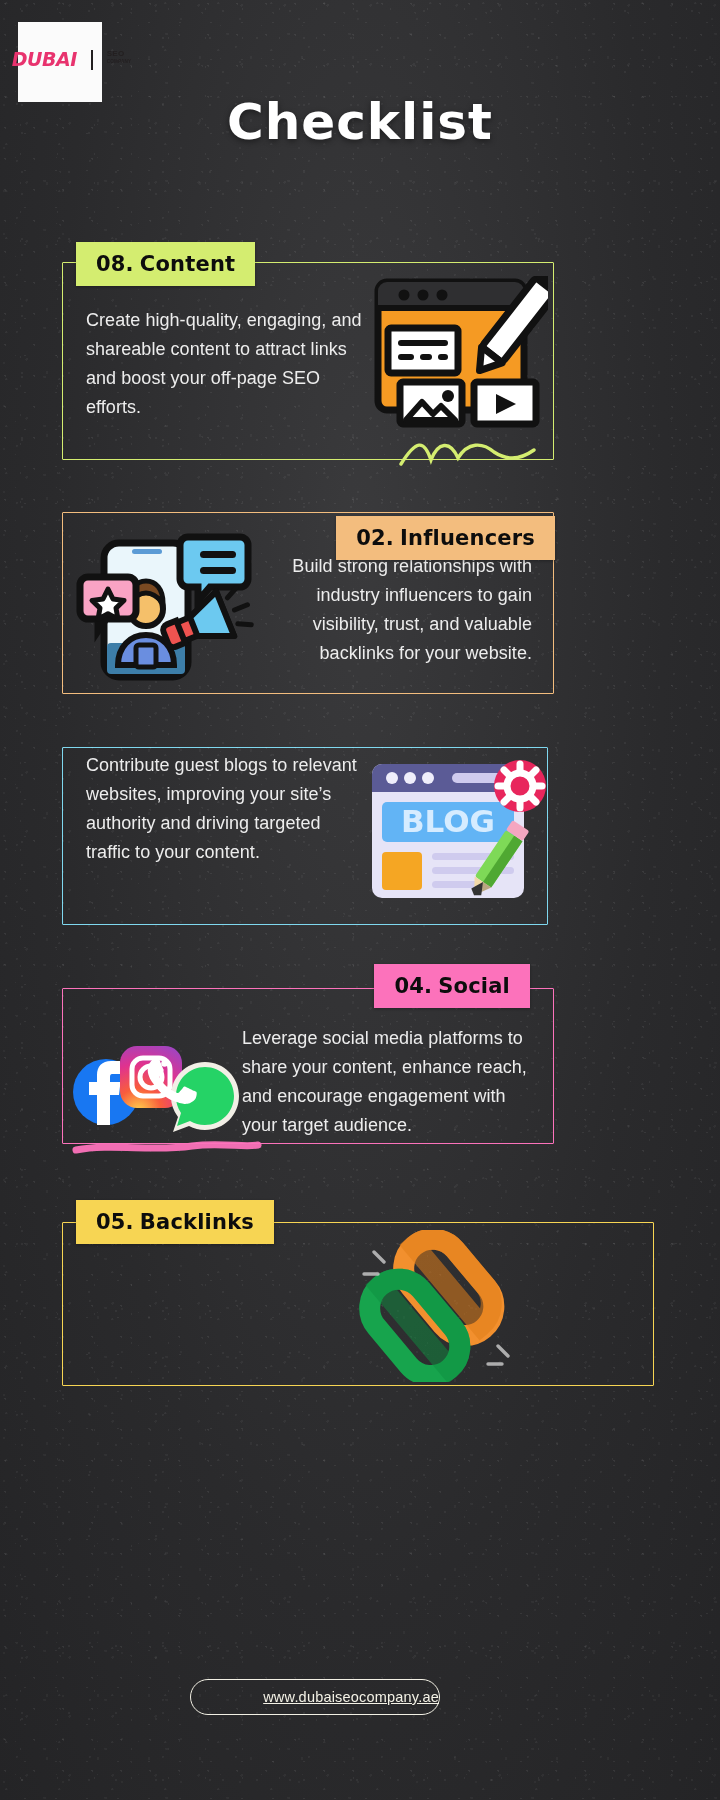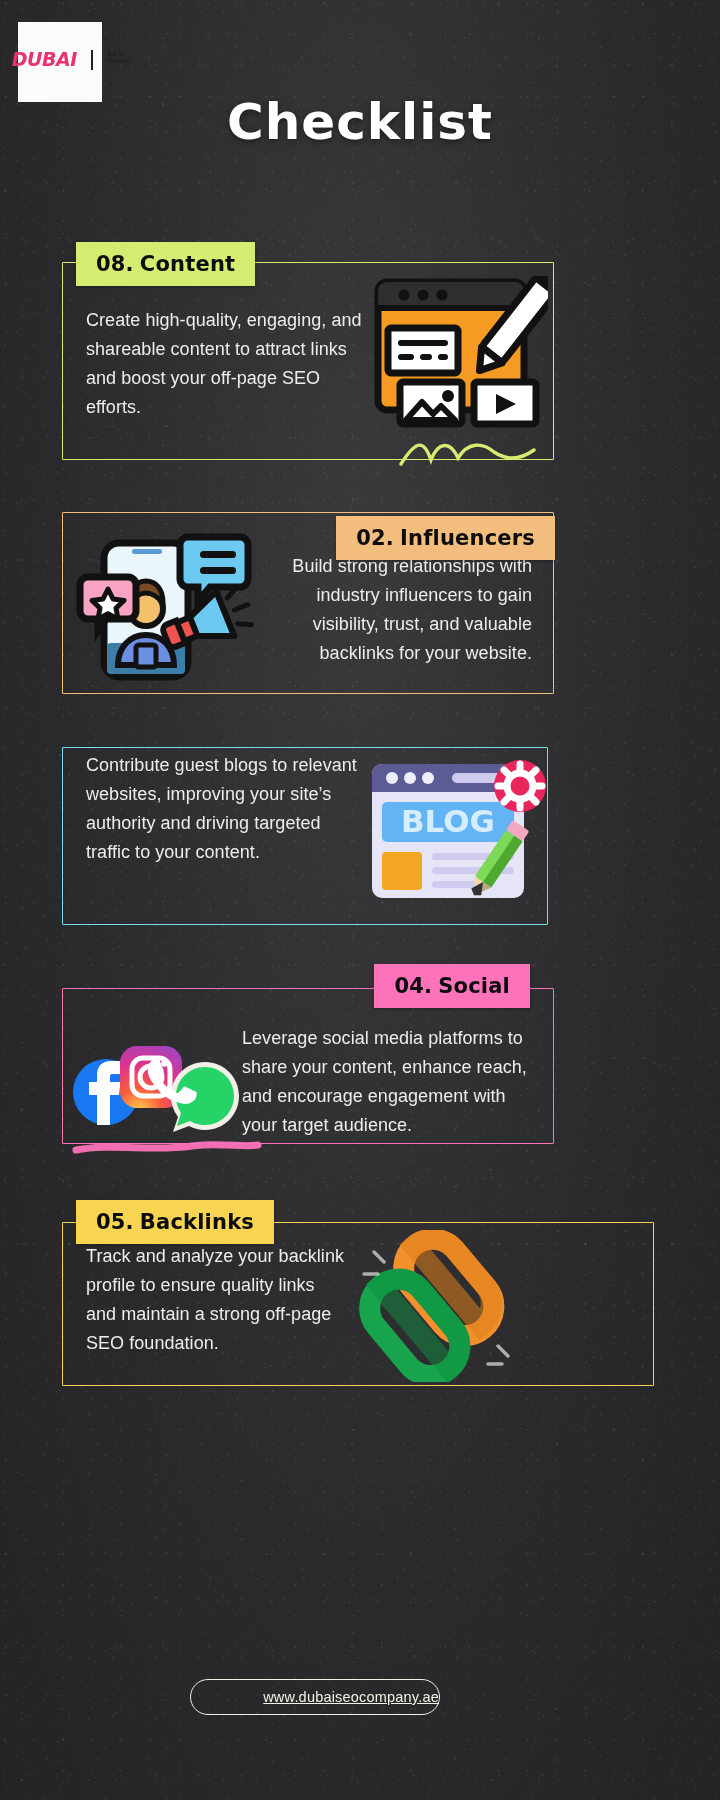--- a/index.html
+++ b/index.html
@@ -352,21 +352,20 @@
     <path d="M4 10 C 40 3, 80 12, 120 6 C 150 2, 172 8, 186 5" fill="none" stroke="#fc72bb" stroke-width="7" stroke-linecap="round" opacity=".95"></path>
   </svg>
 
   <div class="card" id="card5">
     <div class="card-frame"></div>
     <div class="badge">
       <span class="badge-text">
         <span class="num">05.</span><span>Backlinks</span>
       </span>
     </div>
-    <div class="body-text">Track and analyze your backlink profile to ensure quality links and maintain a strong off-page SEO foundation.</div>
   </div>
 
   <svg class="ill" style="left:348px; top:1230px;" width="180" height="152" viewBox="0 0 180 152">
     <g transform="rotate(-40 100 58)">
       <rect x="72" y="4" width="58" height="108" rx="29" fill="none" stroke="#f2902e" stroke-width="21"></rect>
       <path d="M101 4a29 29 0 0 1 29 29v46a29 29 0 0 1-29 29z" fill="none" stroke="#e07d1a" stroke-width="21" opacity=".55"></path>
     </g>
     <g transform="rotate(-40 66 98)">
       <rect x="38" y="44" width="58" height="108" rx="29" fill="none" stroke="#17a44d" stroke-width="21"></rect>
       <path d="M67 44a29 29 0 0 1 29 29v50a29 29 0 0 1-29 29z" fill="none" stroke="#0e8d3f" stroke-width="21" opacity=".5"></path>

